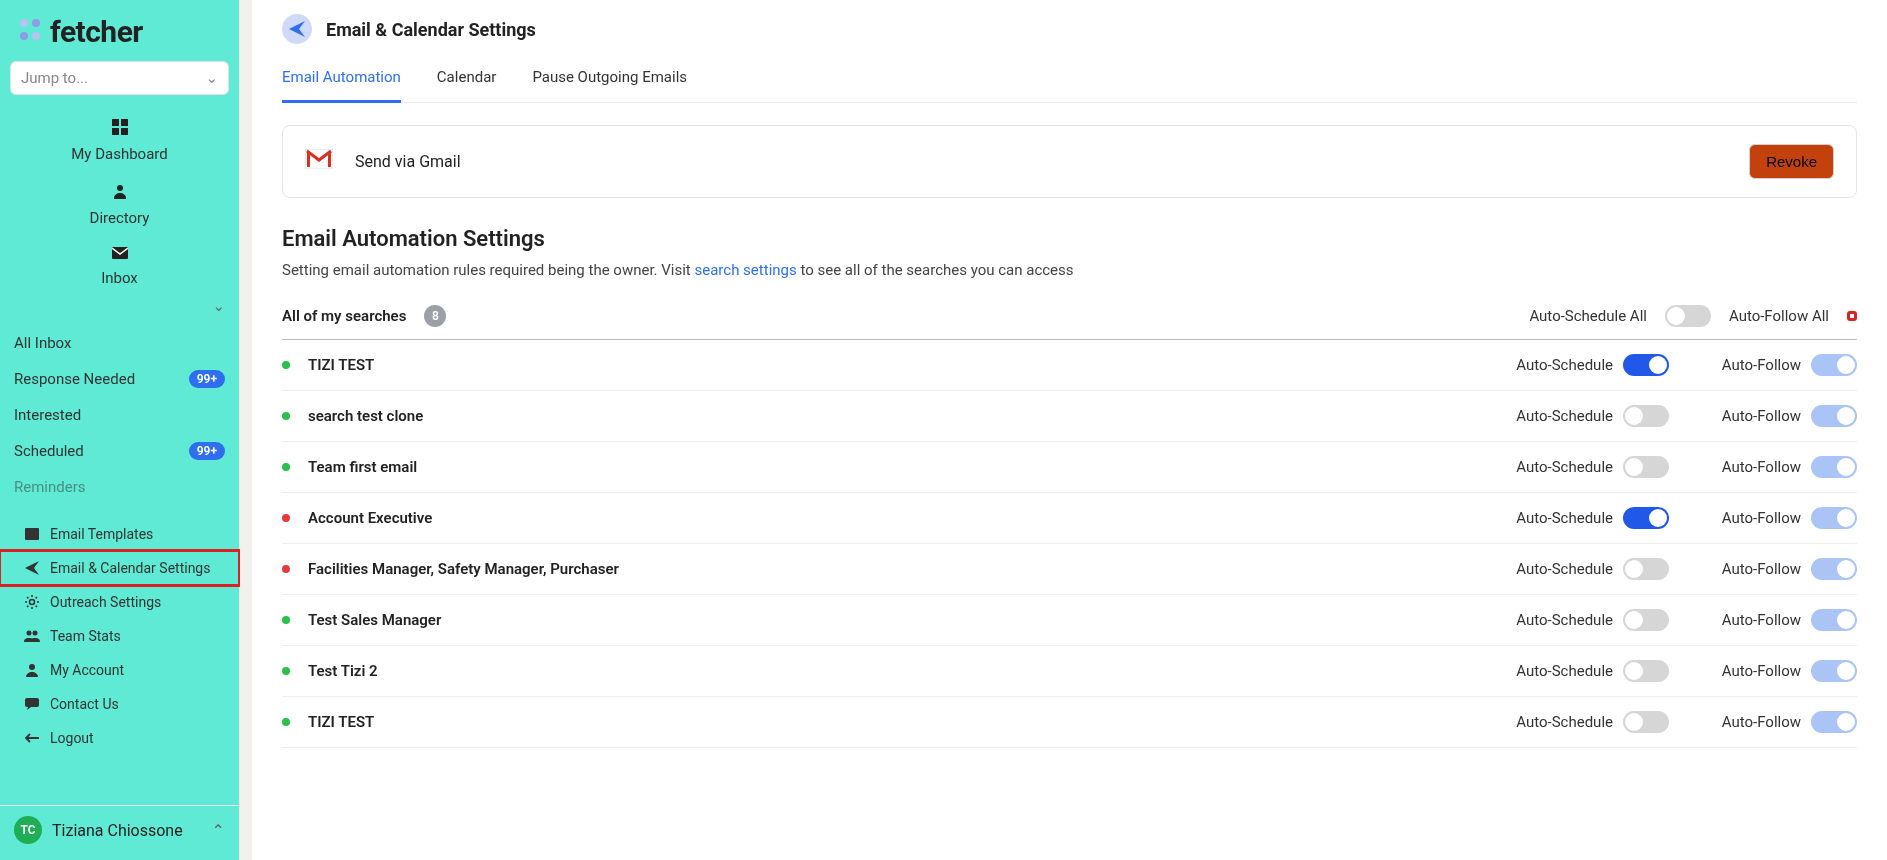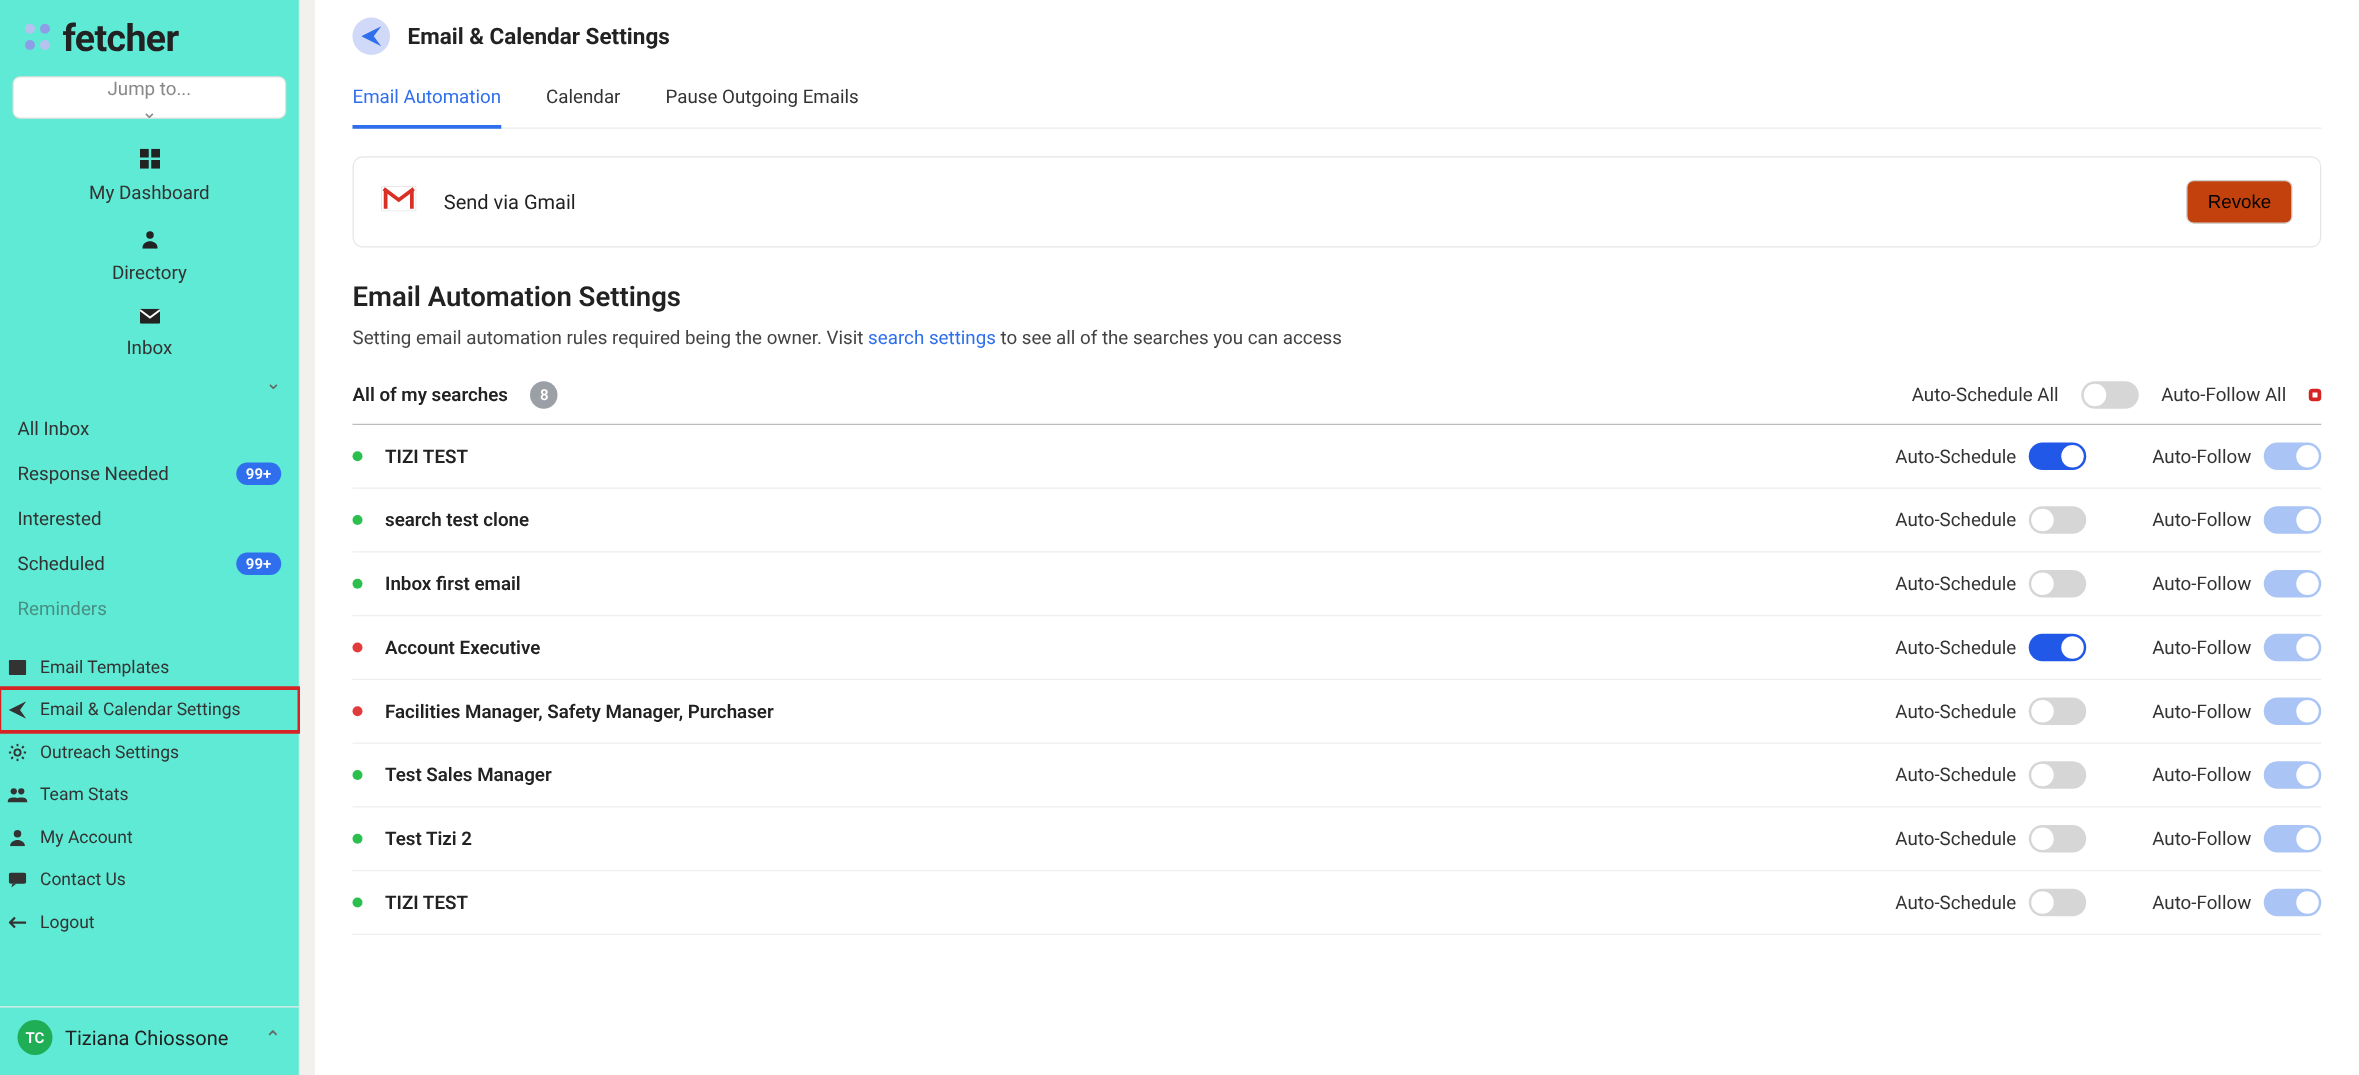--- a/index.html
+++ b/index.html
@@ -3,29 +3,29 @@
 <meta charset="utf-8">
 <style>
 html,body{margin:0;padding:0;font-family:-apple-system,BlinkMacSystemFont,'Segoe UI',Roboto,Arial,sans-serif;background:#fff;color:#222;}
 *{box-sizing:border-box;}
 .app{display:flex;min-height:100vh;}
 .sidebar{width:240px;flex-shrink:0;background:#5eead4;border-right:1px solid #e9e8e4;display:flex;flex-direction:column;}
 .sidebar-top{padding:14px 10px 6px;}
 .logo-row{display:flex;align-items:center;gap:6px;padding:0 6px 12px;}
 .logo-icon{color:#6d7fe3;}
 .logo-text{font-size:30px;font-weight:700;letter-spacing:-0.5px;color:#222;}
-.jump-box{display:flex;align-items:center;justify-content:space-between;background:#fff;border:1px solid #e2e1dd;border-radius:6px;height:34px;padding:0 10px;color:#888;font-size:15px;cursor:text;flex-direction:column;}
+.jump-box{display:flex;align-items:center;justify-content:space-between;background:#fff;border:1px solid #e2e1dd;border-radius:6px;height:34px;padding:0 10px;color:#888;font-size:15px;cursor:text;}
 .nav-group{padding:8px 2px;}
 .nav-item{display:flex;align-items:center;gap:10px;padding:10px 12px;font-size:15px;color:#333;cursor:pointer;flex-direction:column;}
 .nav-item .icon{width:18px;display:flex;justify-content:center;color:#222;}
 .nav-item .chev{margin-left:auto;color:#666;}
 .sub-item{display:flex;align-items:center;justify-content:space-between;padding:9px 12px;font-size:15px;color:#333;cursor:pointer;}
 .badge{background:#2f6fed;color:#fff;font-size:12px;font-weight:600;border-radius:10px;padding:2px 8px;}
 .settings-block{padding:4px 0;}
-.set-item{display:flex;align-items:center;gap:10px;padding:9px 14px 9px 6px;font-size:14px;color:#333;cursor:pointer;}
+.set-item{display:flex;align-items:center;gap:10px;padding:9px 14px 9px 24px;font-size:14px;color:#333;cursor:pointer;}
 .set-item .icon{width:16px;display:flex;justify-content:center;color:#333;}
 .email-cal{outline:3px solid #d62424;outline-offset:-1px;}
 .user-footer{margin-top:auto;display:flex;align-items:center;gap:10px;padding:10px 14px 16px;border-top:1px solid #ececea;}
 .avatar{width:28px;height:28px;border-radius:50%;background:#1fae55;color:#fff;display:flex;align-items:center;justify-content:center;font-size:12px;font-weight:600;}
 .user-footer .chev{margin-left:auto;color:#666;}
 .main{flex:1;padding:14px 30px 60px;overflow:auto;}
 .page-header{display:flex;align-items:center;gap:14px;margin-bottom:10px;}
 .header-badge{width:30px;height:30px;border-radius:50%;background:#d0d9f7;display:flex;align-items:center;justify-content:center;color:#2f6fed;}
 .page-title{font-size:18px;font-weight:700;}
 .tabs{display:flex;gap:36px;border-bottom:1px solid #eaeaea;margin-top:6px;}
@@ -274,21 +274,21 @@
             <span class="tog-label">Auto-Schedule</span>
             <span class="toggle"></span>
           </span>
           <span class="col-follow">
             <span class="tog-label">Auto-Follow</span>
             <span class="toggle soft"></span>
           </span>
         </div>
         <div class="search-row">
           <span class="dot green"></span>
-          <span class="search-name">Inbox first email</span>
+          <span class="search-name">Team first email</span>
           <span class="flex-spacer"></span>
           <span class="col-sched">
             <span class="tog-label">Auto-Schedule</span>
             <span class="toggle"></span>
           </span>
           <span class="col-follow">
             <span class="tog-label">Auto-Follow</span>
             <span class="toggle soft"></span>
           </span>
         </div>

